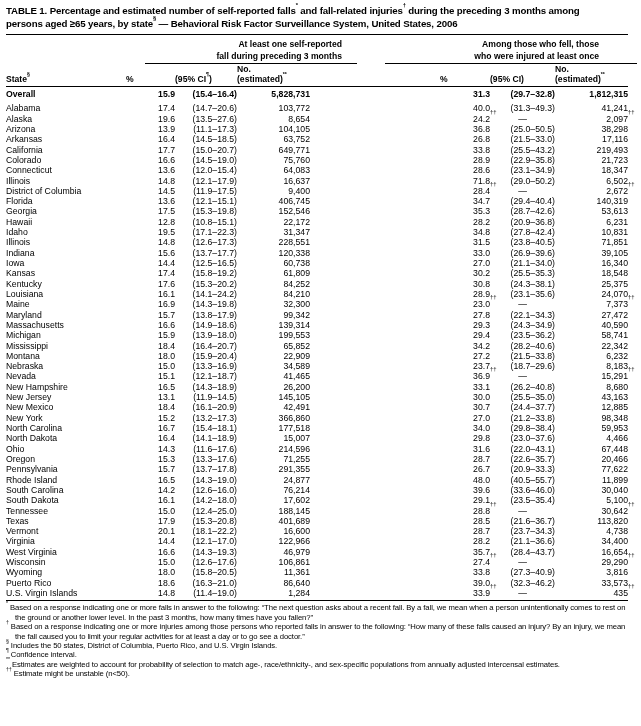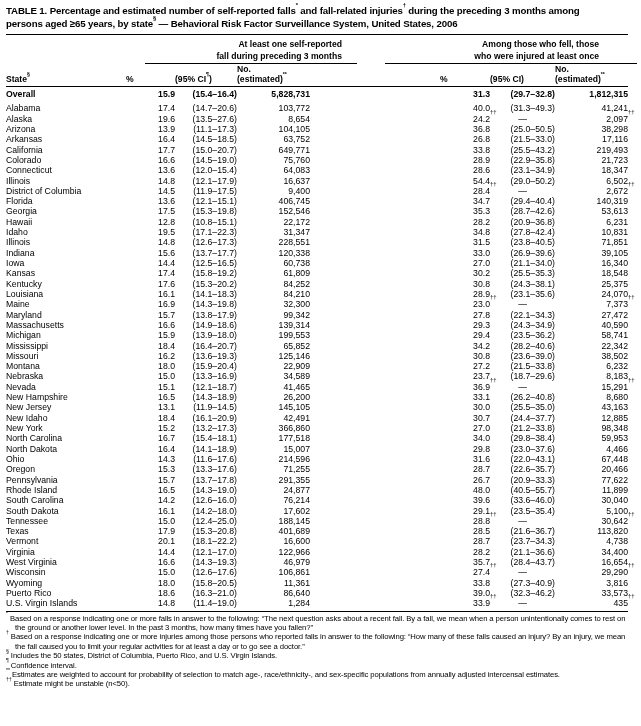--- a/index.html
+++ b/index.html
@@ -165,21 +165,21 @@
           <td class="num">28.6</td>
           <td class="num">(23.1–34.9)</td>
           <td class="num">18,347</td>
         </tr>
         <tr>
           <td class="state">Illinois</td>
           <td class="num">14.8</td>
           <td class="num">(12.1–17.9)</td>
           <td class="num">16,637</td>
           <td></td>
-          <td class="num">54.4</td>
+          <td class="num">71.8</td>
           <td class="num">(29.0–50.2)</td>
           <td class="num">6,502</td>
         </tr>
         <tr>
           <td class="state">District of Columbia</td>
           <td class="num">14.5</td>
           <td class="num">(11.9–17.5)</td>
           <td class="num">9,400</td>
           <td></td>
           <td class="num"><span class="rel">28.4<sup class="ov">††</sup></span></td>
@@ -272,21 +272,21 @@
           <td class="num">(15.3–20.2)</td>
           <td class="num">84,252</td>
           <td></td>
           <td class="num">30.8</td>
           <td class="num">(24.3–38.1)</td>
           <td class="num">25,375</td>
         </tr>
         <tr>
           <td class="state">Louisiana</td>
           <td class="num">16.1</td>
-          <td class="num">(14.1–18.3)</td>
+          <td class="num">(14.1–24.2)</td>
           <td class="num">84,210</td>
           <td></td>
           <td class="num">28.9</td>
           <td class="num">(23.1–35.6)</td>
           <td class="num">24,070</td>
         </tr>
         <tr>
           <td class="state">Maine</td>
           <td class="num">16.9</td>
           <td class="num">(14.3–19.8)</td>
@@ -330,30 +330,20 @@
           <td class="state">Mississippi</td>
           <td class="num">18.4</td>
           <td class="num">(16.4–20.7)</td>
           <td class="num">65,852</td>
           <td></td>
           <td class="num">34.2</td>
           <td class="num">(28.2–40.6)</td>
           <td class="num">22,342</td>
         </tr>
         <tr>
-          <td class="state">Missouri</td>
-          <td class="num">16.2</td>
-          <td class="num">(13.6–19.3)</td>
-          <td class="num">125,146</td>
-          <td></td>
-          <td class="num">30.8</td>
-          <td class="num">(23.6–39.0)</td>
-          <td class="num">38,502</td>
-        </tr>
-        <tr>
           <td class="state">Montana</td>
           <td class="num">18.0</td>
           <td class="num">(15.9–20.4)</td>
           <td class="num">22,909</td>
           <td></td>
           <td class="num">27.2</td>
           <td class="num">(21.5–33.8)</td>
           <td class="num">6,232</td>
         </tr>
         <tr>
@@ -390,21 +380,21 @@
           <td class="state">New Jersey</td>
           <td class="num">13.1</td>
           <td class="num">(11.9–14.5)</td>
           <td class="num">145,105</td>
           <td></td>
           <td class="num">30.0</td>
           <td class="num">(25.5–35.0)</td>
           <td class="num">43,163</td>
         </tr>
         <tr>
-          <td class="state">New Idaho</td>
+          <td class="state">New Mexico</td>
           <td class="num">18.4</td>
           <td class="num">(16.1–20.9)</td>
           <td class="num">42,491</td>
           <td></td>
           <td class="num">30.7</td>
           <td class="num">(24.4–37.7)</td>
           <td class="num">12,885</td>
         </tr>
         <tr>
           <td class="state">New York</td>

